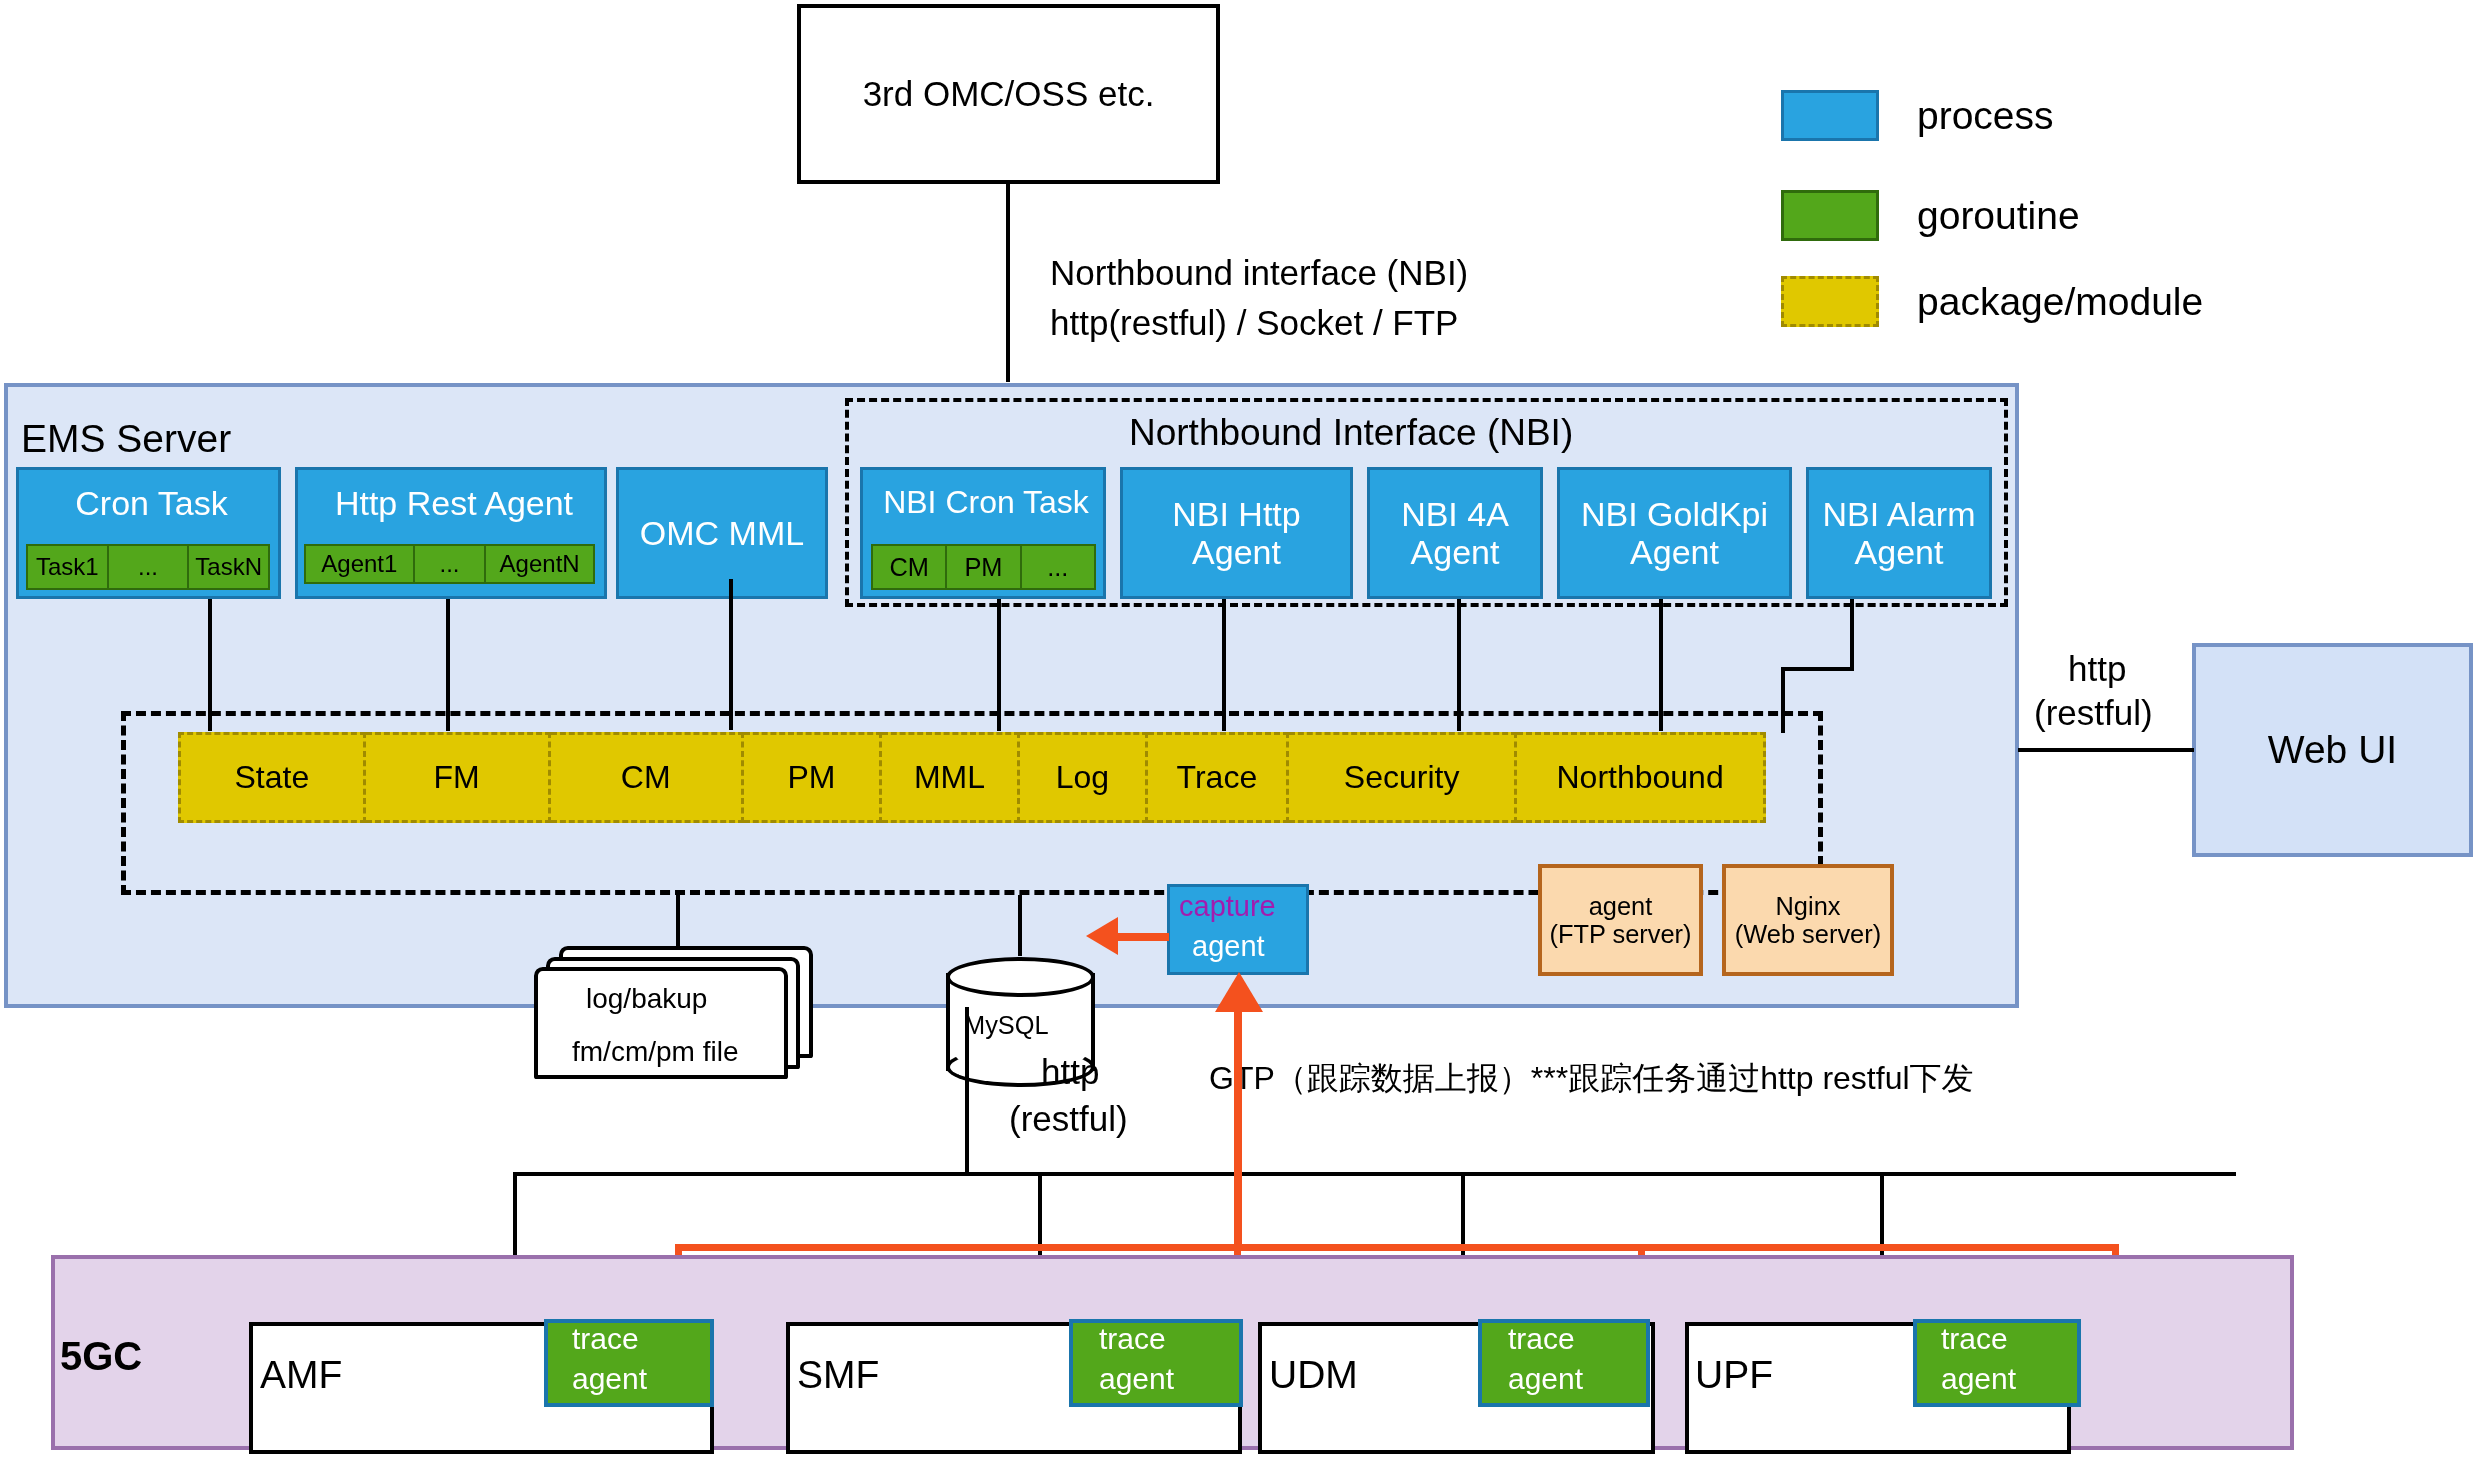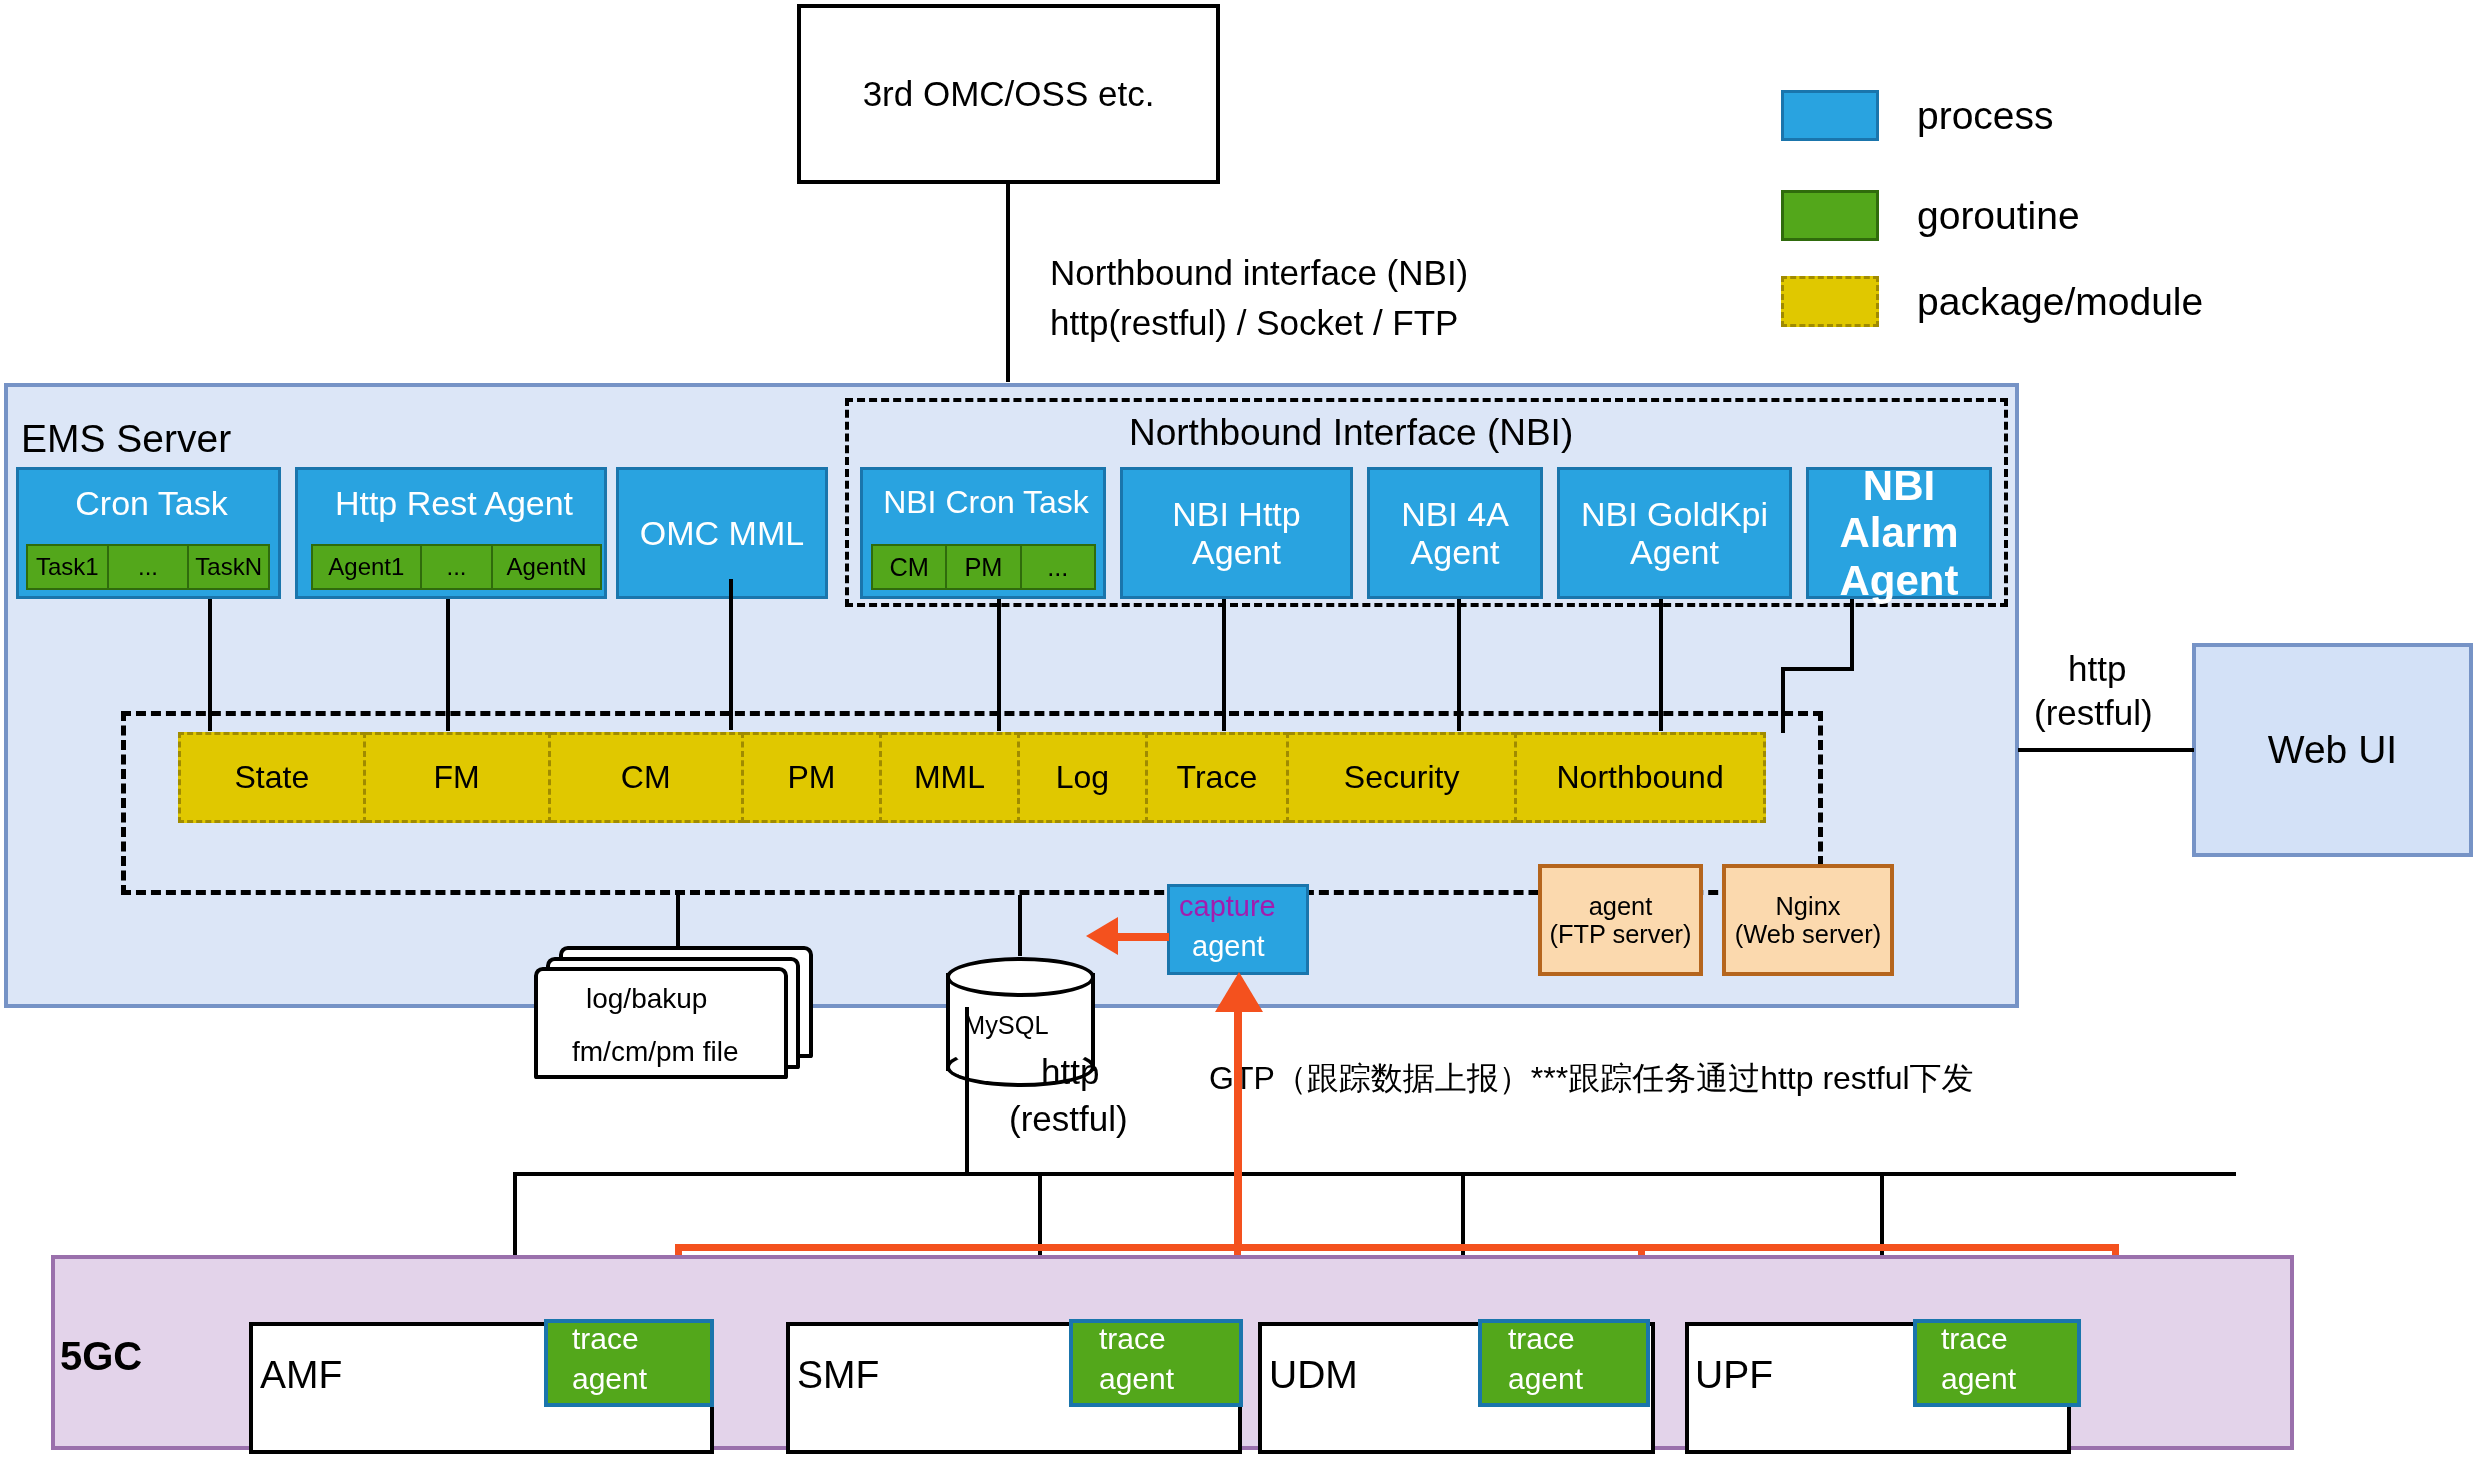--- a/index.html
+++ b/index.html
@@ -69,21 +69,21 @@
     <span>...</span>
     </div>
   <div class="gor ctr" style="flex:1;font-size:24px;border-left:none;">
     <span>TaskN</span>
     </div>
 </div>
 
 <div class="abs proc" style="left:295px;top:467px;width:312px;height:132px;">
   <div class="t ctr" style="left:0;top:8.8px;width:312px;height:49px;font-size:34px;">Http Rest Agent</div>
 </div>
-<div class="abs" style="left:311px;top:544px;width:291px;height:46px;display:flex;border-radius:23px;">
+<div class="abs" style="left:304px;top:544px;width:291px;height:40px;display:flex;border-radius:23px;">
   <div class="gor ctr" style="flex:1.15;font-size:24px;">
     <span>Agent1</span>
     </div>
   <div class="gor ctr" style="flex:0.75;font-size:24px;border-left:none;">
     <span>...</span>
     </div>
   <div class="gor ctr" style="flex:1.15;font-size:24px;border-left:none;">
     <span>AgentN</span>
     </div>
 </div>
@@ -113,21 +113,21 @@
 
 <div class="abs proc ctr" style="left:1367px;top:467px;width:176px;height:132px;padding:0 5.3px;">
   <span style="font-size:34px;">NBI 4A Agent</span>
 </div>
 
 <div class="abs proc ctr" style="left:1557px;top:467px;width:235px;height:132px;padding:0 17px;">
   <span style="font-size:34px;">NBI GoldKpi Agent</span>
 </div>
 
 <div class="abs proc ctr" style="left:1806px;top:467px;width:186px;height:132px;padding:0 5.3px;">
-  <span style="font-size:42px;font-weight:bold;">NBI Alarm Agent</span>
+  <span style="font-size:34px;">NBI Alarm Agent</span>
 </div>
 
 <div class="ln" style="left:208px;top:599px;width:4.4px;height:132px;"></div>
 <div class="ln" style="left:446px;top:599px;width:4.4px;height:132px;"></div>
 <div class="ln" style="left:729px;top:579px;width:4.4px;height:151px;"></div>
 <div class="ln" style="left:997px;top:599px;width:4.4px;height:132px;"></div>
 <div class="ln" style="left:1222px;top:599px;width:4.4px;height:132px;"></div>
 <div class="ln" style="left:1457px;top:599px;width:4.4px;height:132px;"></div>
 <div class="ln" style="left:1659px;top:599px;width:4.4px;height:132px;"></div>
 

